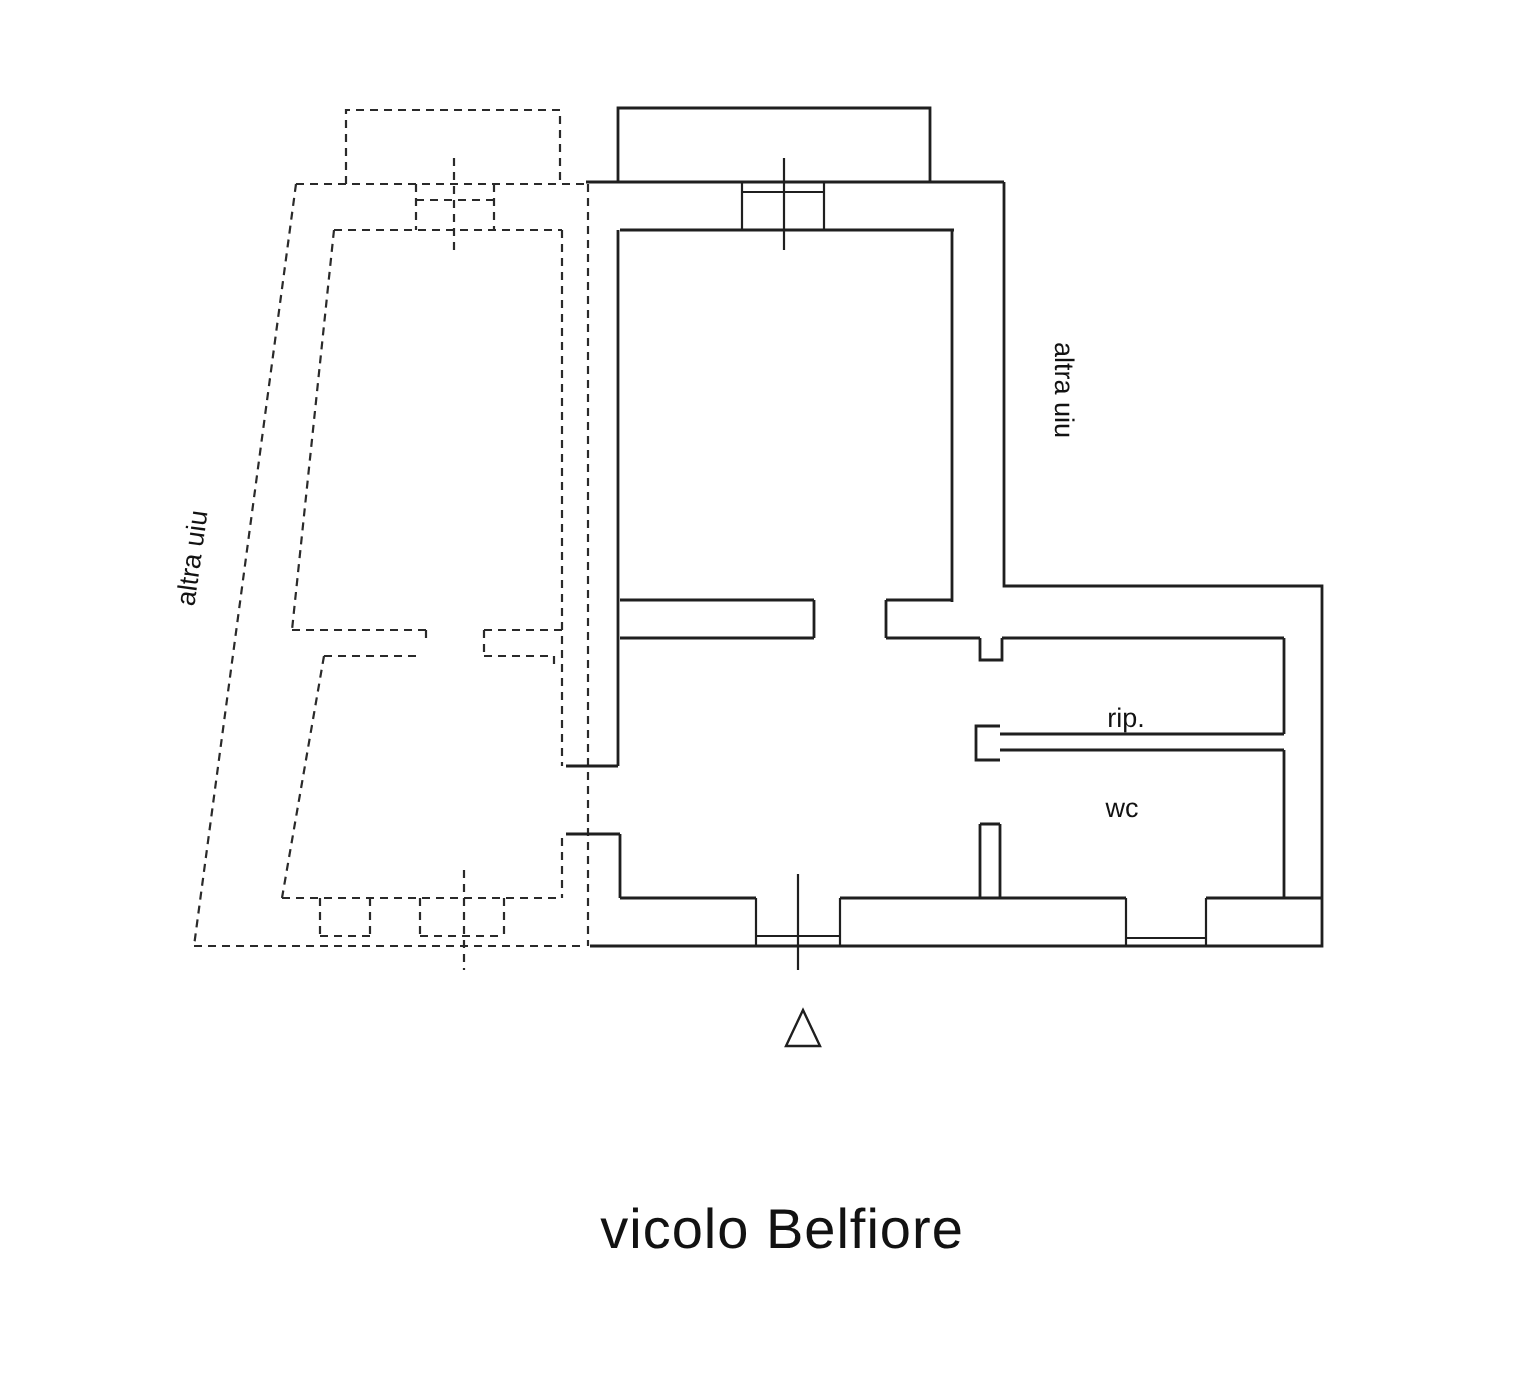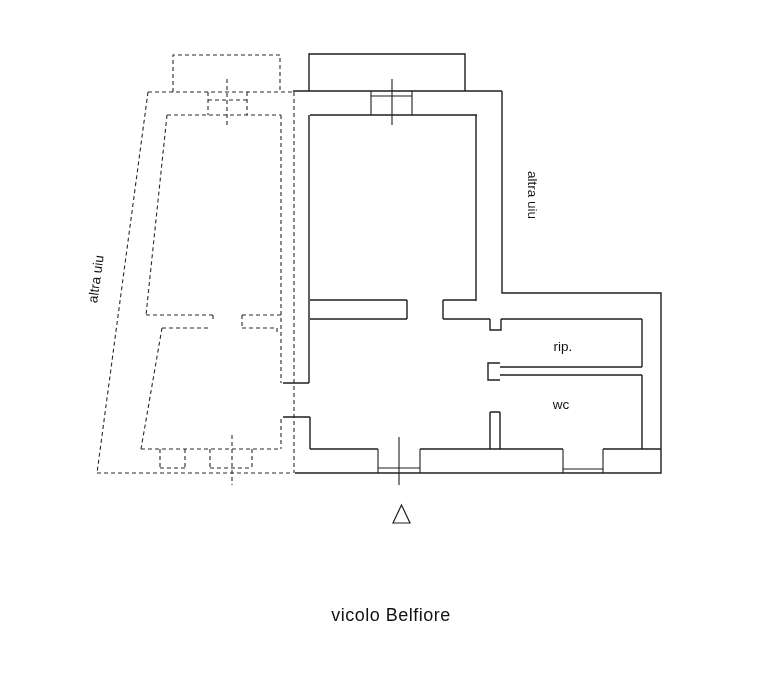--- a/index.html
+++ b/index.html
@@ -21,21 +21,21 @@
     stroke-dasharray: 4 3;
   }
   .marker-triangle { fill: #ffffff; stroke: #1f1f1f; stroke-width: 1.2; }
   .label {
     position: absolute;
     color: #121212;
     white-space: nowrap;
     transform: translate(-50%, -50%);
   }
   .label-small { font-size: 13.5px; }
-  .label-street { font-size: 18px; letter-spacing: 0.5px; }
+  .label-street { font-size: 28px; letter-spacing: 0.5px; }
   .rot-right { transform: translate(-50%, -50%) rotate(90deg); }
   .rot-left  { transform: translate(-50%, -50%) rotate(-82deg); }
 </style>
 </head>
 <body>
 
 <div id="canvas">
 
   <svg id="plan-svg" width="767" height="688" viewBox="0 0 767 688">
 
@@ -95,18 +95,18 @@
       <path d="M563 449 V473 M603 449 V473 M563 469 H603"></path>
     </g>
 
     <polygon class="marker-triangle" points="401.5,505 410,523 393,523"></polygon>
   </svg>
 
   <div class="label label-small rot-left" style="left:96px; top:279px;">altra uiu</div>
 
   <div class="label label-small rot-right" style="left:532px; top:195px;">altra uiu</div>
 
-  <div class="label label-small" style="left:563px; top:346px;">rip.</div>
+  <div class="label label-small" style="left:563px; top:359px;">rip.</div>
 
   <div class="label label-small" style="left:561px; top:404px;">wc</div>
 
   <div class="label label-street" style="left:391px; top:615px;">vicolo Belfiore</div>
 </div>
 
 </body></html>

